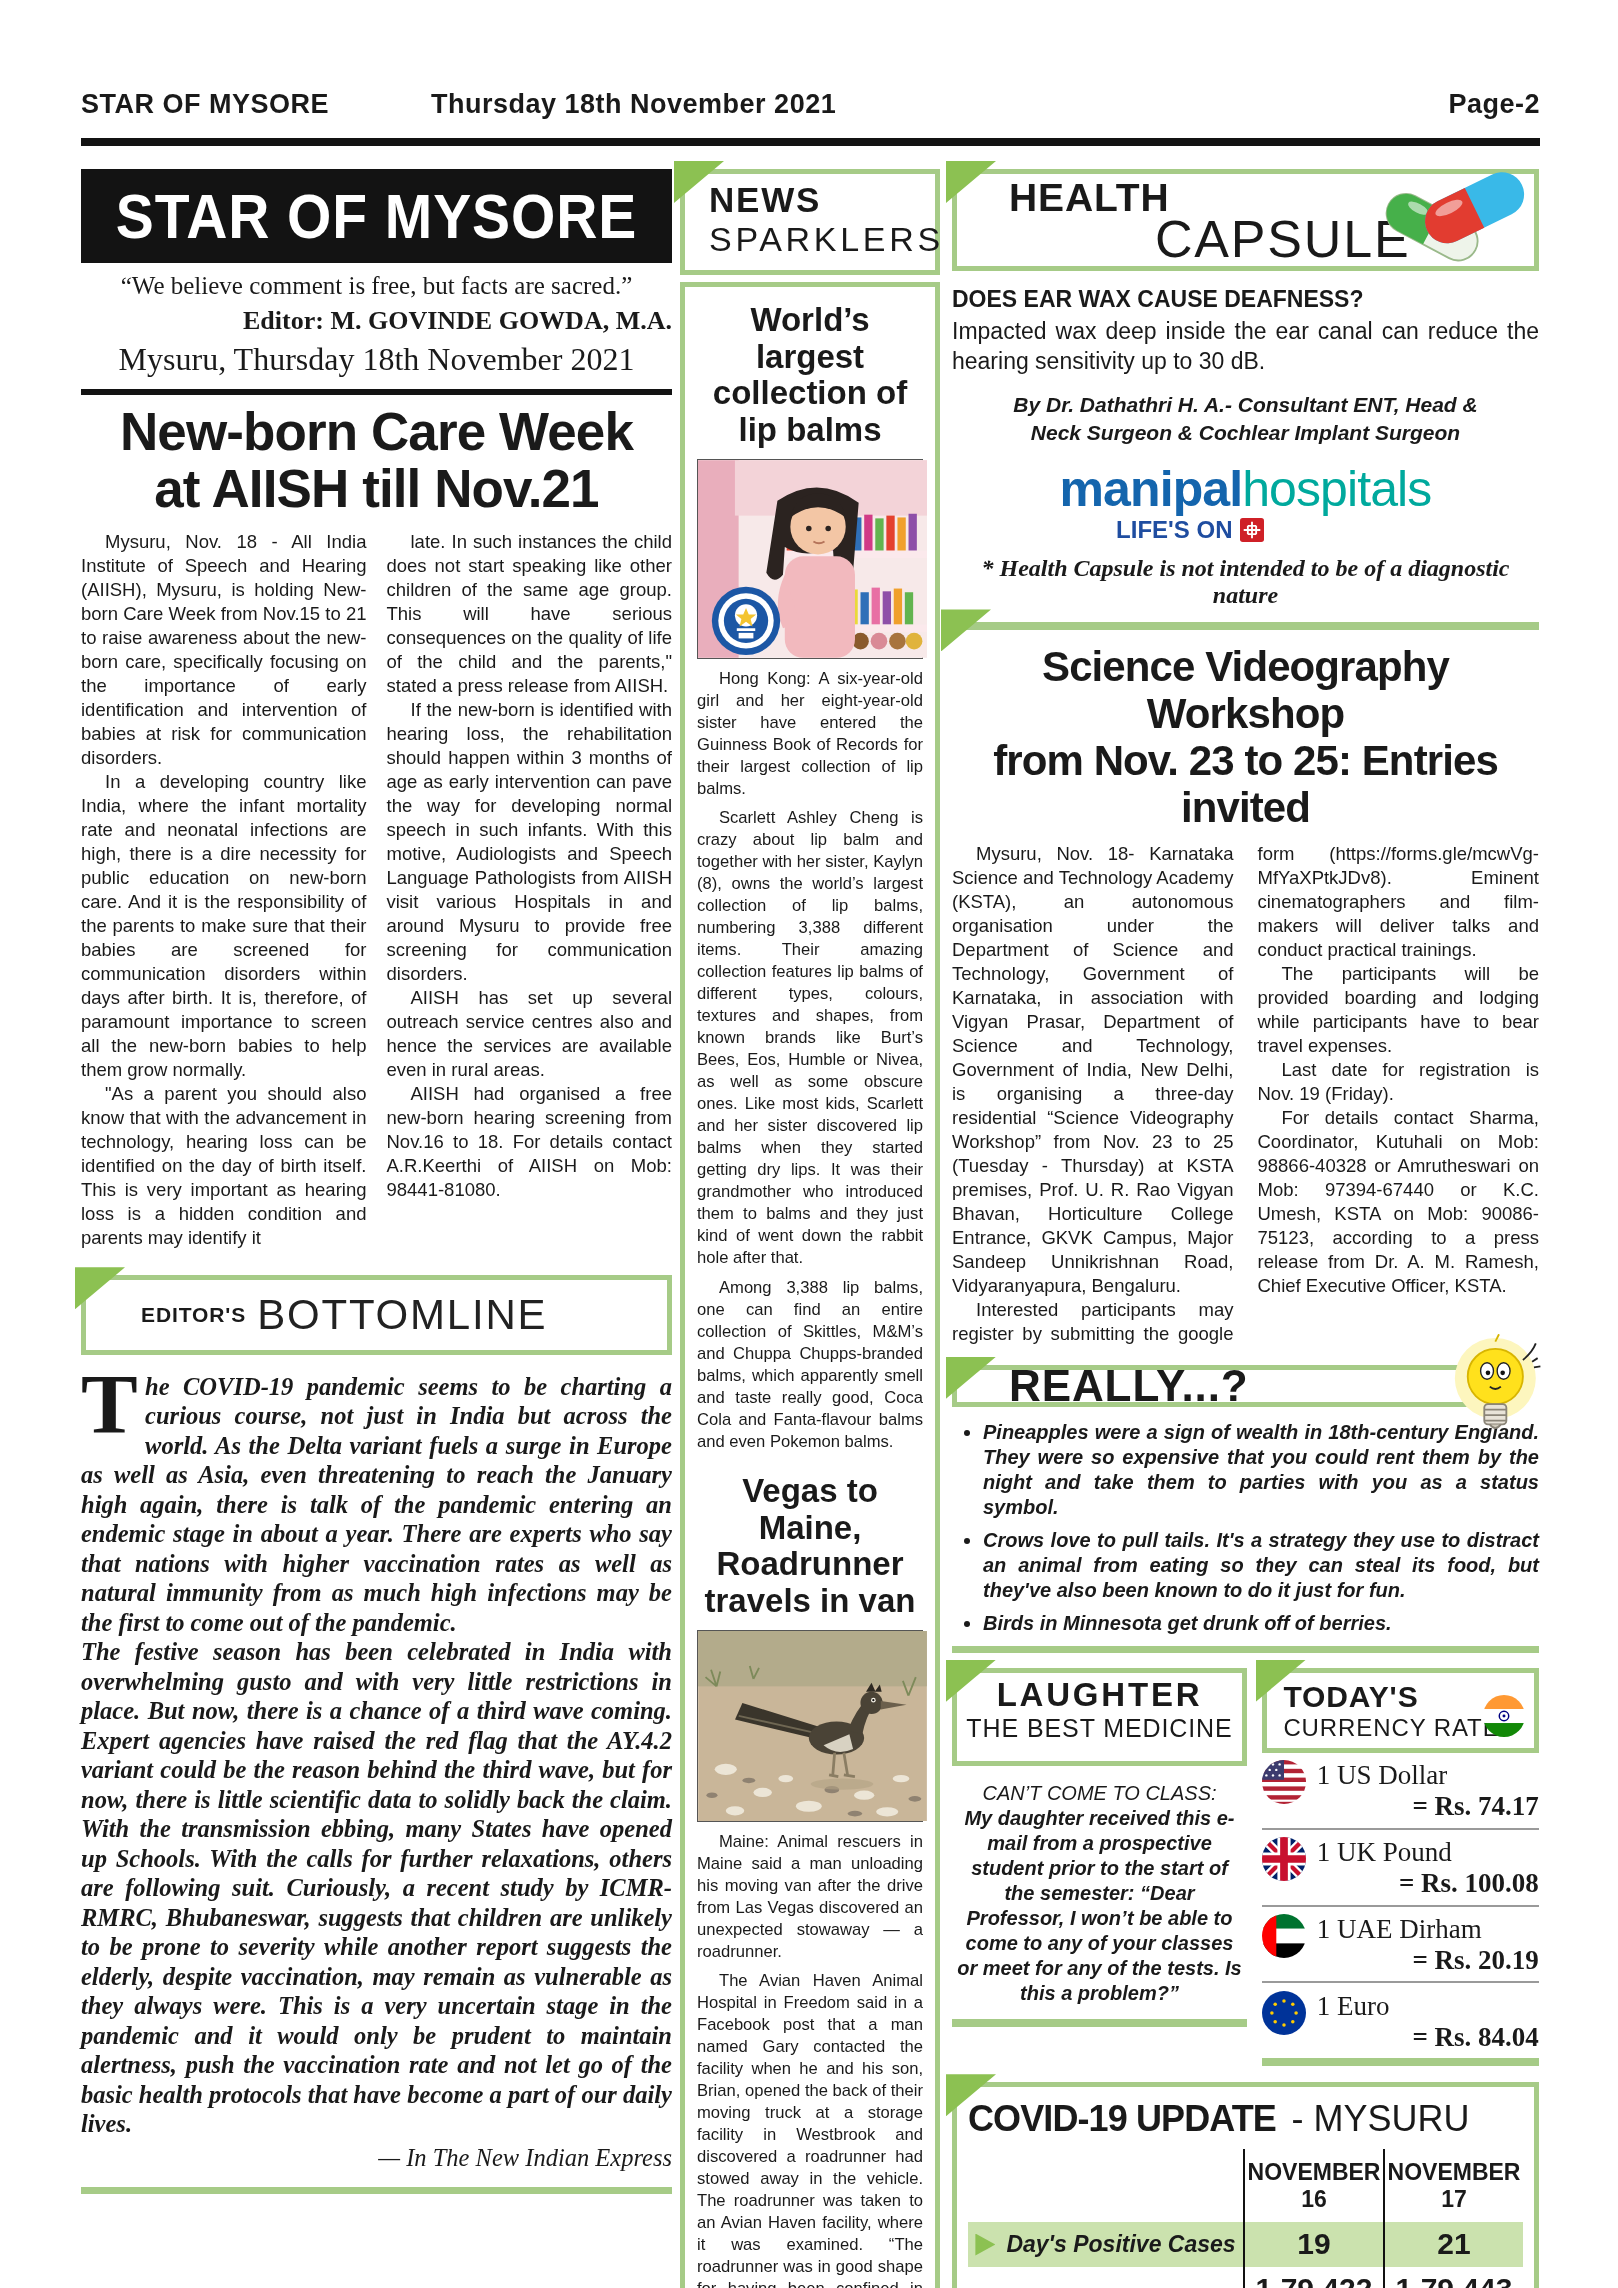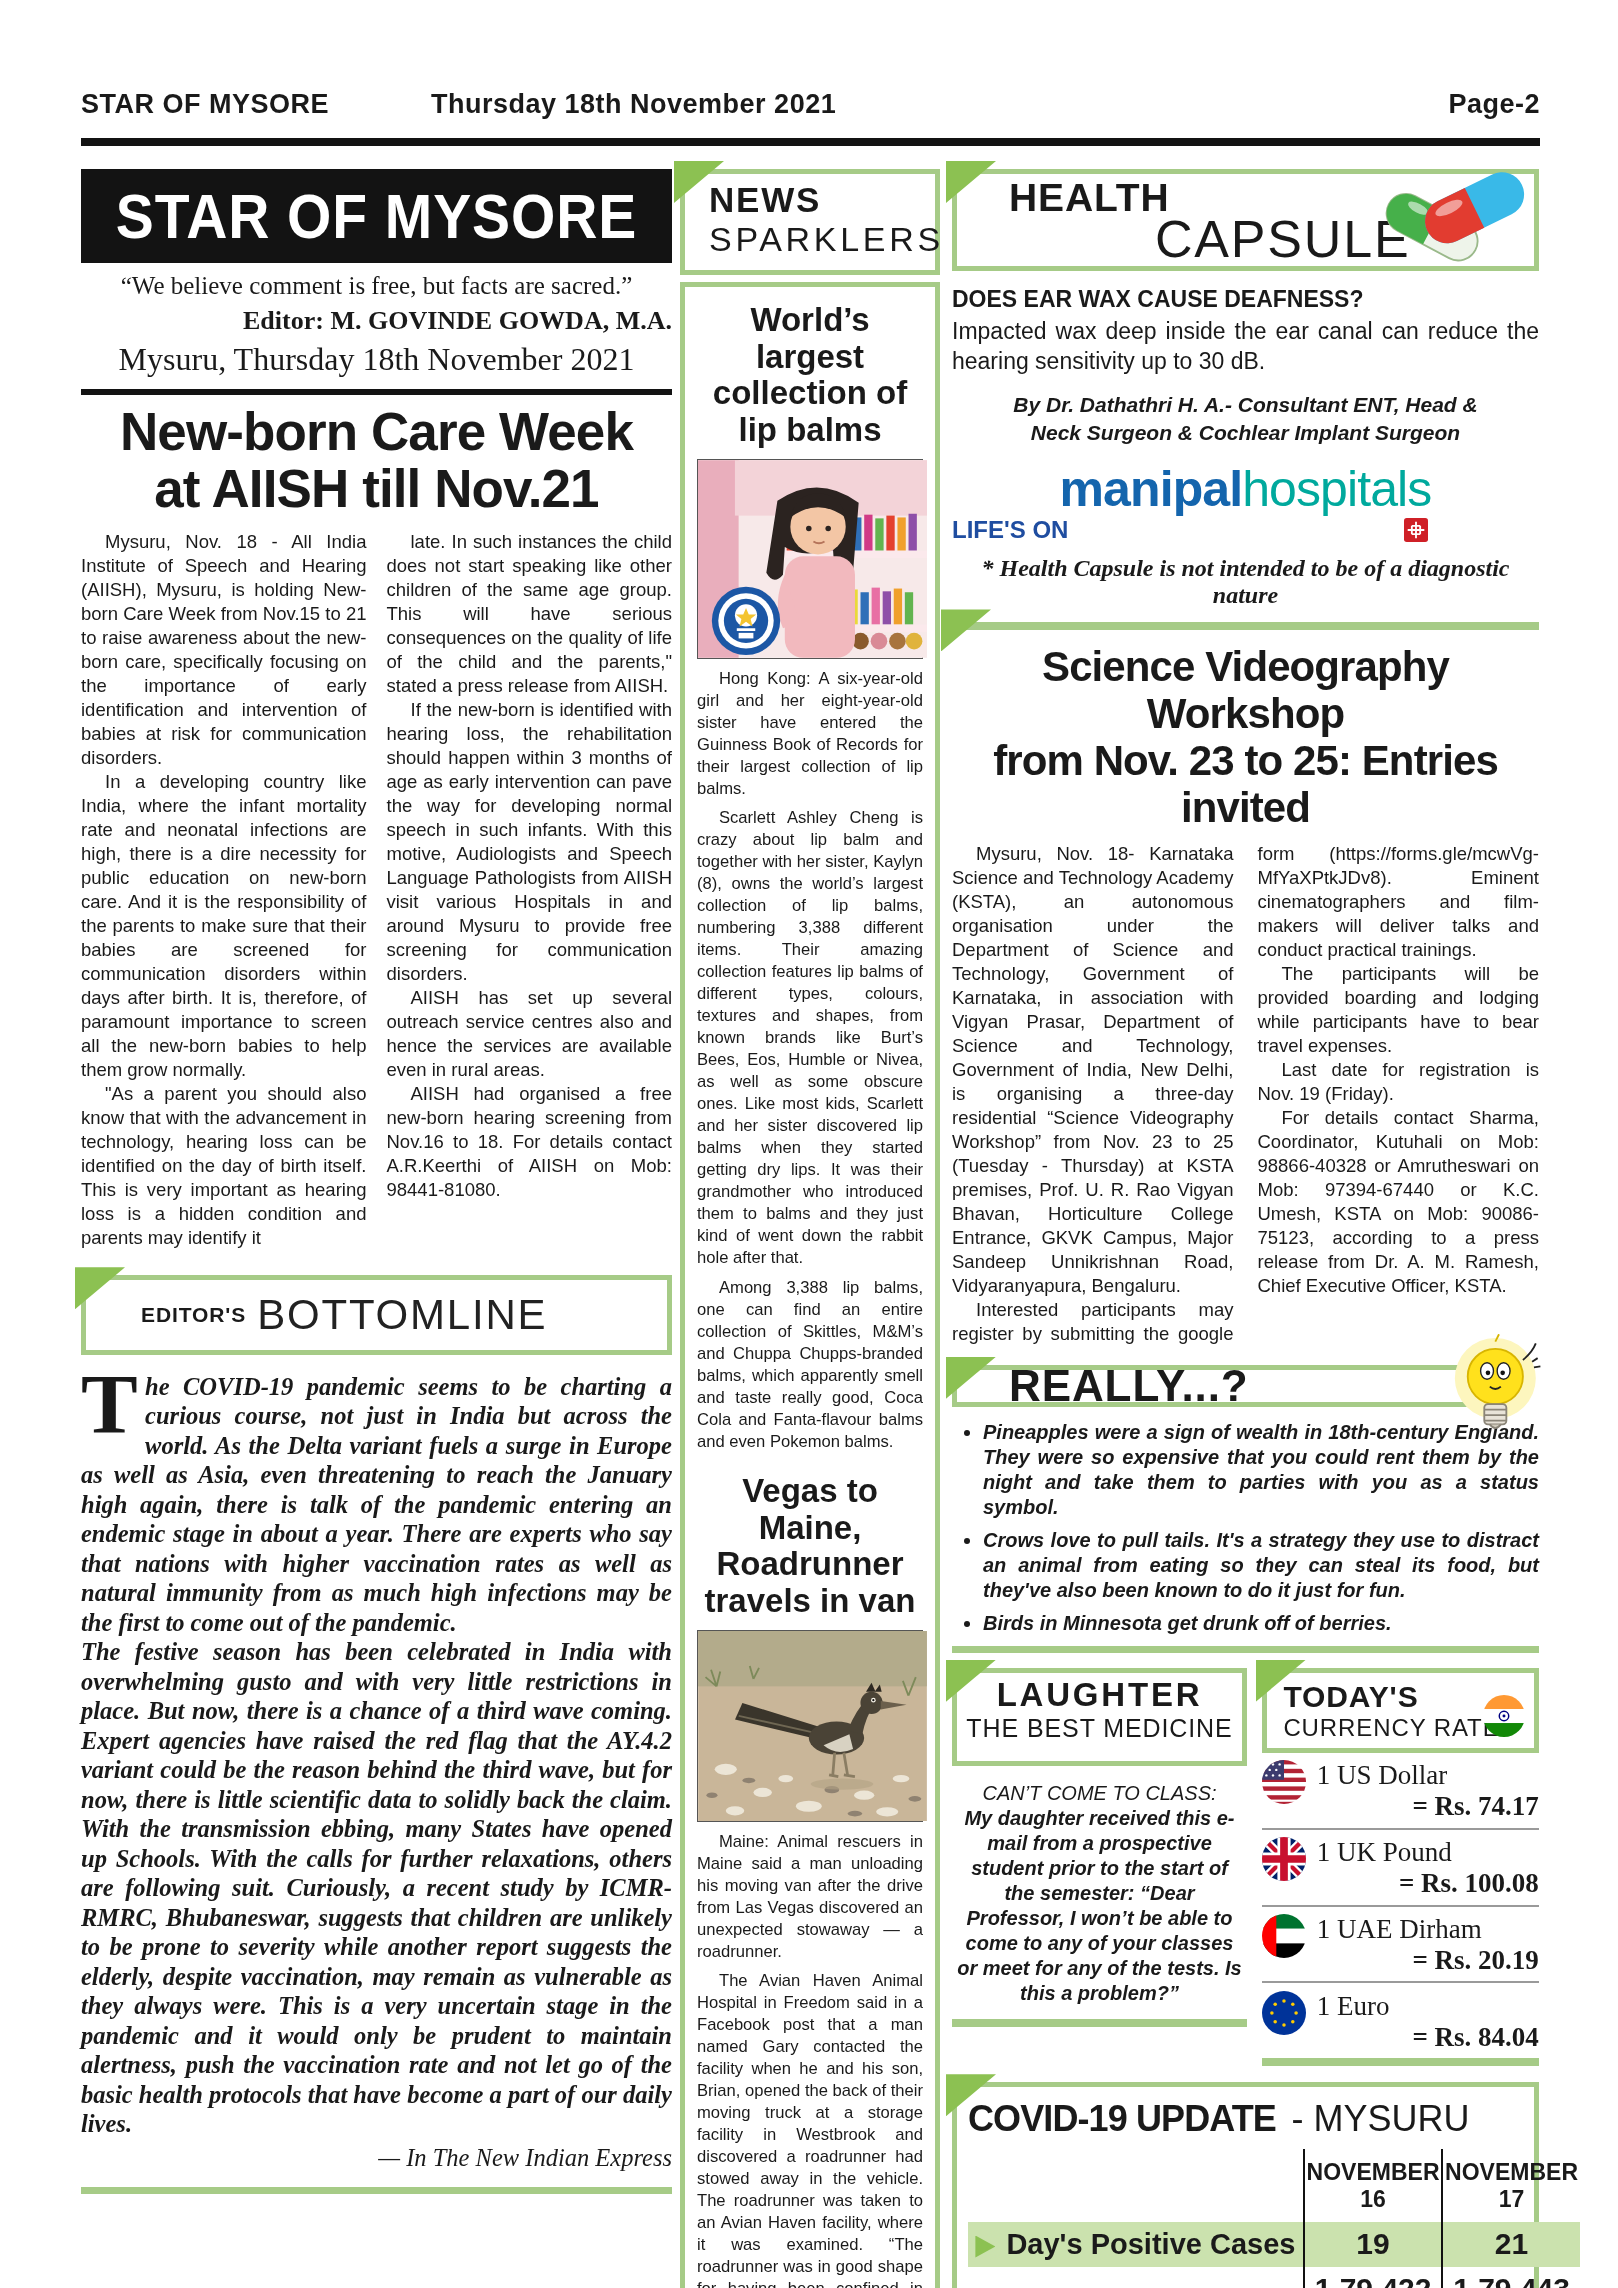--- a/index.html
+++ b/index.html
@@ -51,21 +51,21 @@
   .health-label{height:92px;}
   .h-bold{position:absolute;left:52px;top:1.8px;font-weight:bold;font-size:39px;letter-spacing:0.9px;}
   .h-light{position:absolute;left:198px;top:35px;font-size:52px;letter-spacing:1.8px;}
   .pills{position:absolute;right:1.8px;top:-14.8px;}
   .health-q{margin:14.8px 0 0;font-weight:bold;font-size:23px;}
   .health-a{margin:3.7px 0 0;font-size:23px;line-height:30px;text-align:justify;}
   .health-by{margin:14.8px 37px 0;font-weight:bold;font-style:italic;font-size:21px;line-height:28px;text-align:center;}
   .manipal{margin-top:13px;text-align:center;font-size:50px;font-weight:bold;letter-spacing:-0.9px;}
   .m1{color:#1465ad;}
   .m2{color:#00a99d;font-weight:normal;}
-  .lifes-on{text-align:right;padding-right:111px;font-weight:bold;font-size:24px;color:#1f4da0;display:flex;justify-content:space-between;align-items:center;gap:7.4px;margin-top:-1.8px;}
+  .lifes-on{text-align:right;padding-right:111px;font-weight:bold;font-size:24px;color:#1f4da0;display:flex;justify-content:center;align-items:center;gap:7.4px;margin-top:-1.8px;}
   .health-disc{margin:11px 0 13px;font-family:"Liberation Serif",serif;font-weight:bold;font-style:italic;font-size:24px;text-align:center;}
   .health-divider{margin-bottom:9.2px;}
   .workshop-headline{margin:13px 0 11px;font-size:42px;line-height:1.12;text-align:center;font-weight:bold;letter-spacing:-0.9px;}
   .workshop-cols{height:508px;column-count:2;column-gap:24px;font-size:18.5px;line-height:24px;text-align:justify;}
   .workshop-cols p{margin:0;text-indent:24px;}
   .really-wrap{position:relative;margin-top:14.8px;}
   .really-label{height:42px;display:flex;align-items:center;padding-left:52px;width:522px;box-sizing:border-box;}
   .really-label span{font-weight:bold;font-size:44px;letter-spacing:0.9px;}
   .bulb{position:absolute;right:-5.5px;top:-31px;}
   .really-bullets{margin:13px 0 0;padding-left:31px;}
@@ -91,21 +91,21 @@
   .curr-value{display:block;text-align:right;font-weight:bold;}
   .covid-box{margin-top:16.6px;padding:9.2px 11px 7.4px;}
   .covid-title{font-size:36px;margin:1.8px 0 9.2px;}
   .ct-bold{font-weight:bold;letter-spacing:-0.9px;}
   .ct-light{font-weight:normal;margin-left:5.5px;}
   .covid-table{width:100%;border-collapse:collapse;}
   .covid-table th{font-weight:bold;font-size:23px;text-align:center;padding:9.2px 1.8px;}
   .covid-table .vline{border-left:2.8px solid #111;}
   .covid-table td{padding:5.5px 7.4px;}
   .covid-table tr.green{background:#cbe2ae;}
-  .lblcell{font-weight:bold;font-size:29px;white-space:nowrap;}
+  .lblcell{font-weight:bold;font-size:23px;white-space:nowrap;font-style:italic;}
   .arrow{display:inline-block;width:20px;height:22px;background:#8cc152;clip-path:polygon(0 0,100% 50%,0 100%);margin-right:11px;vertical-align:-3.7px;}
   .numcell{font-weight:bold;font-size:30px;text-align:center;}
 </style>
 </head>
 <body>
 
 <div class="page">
 
   <div class="topbar">
     <span>STAR OF MYSORE</span>

